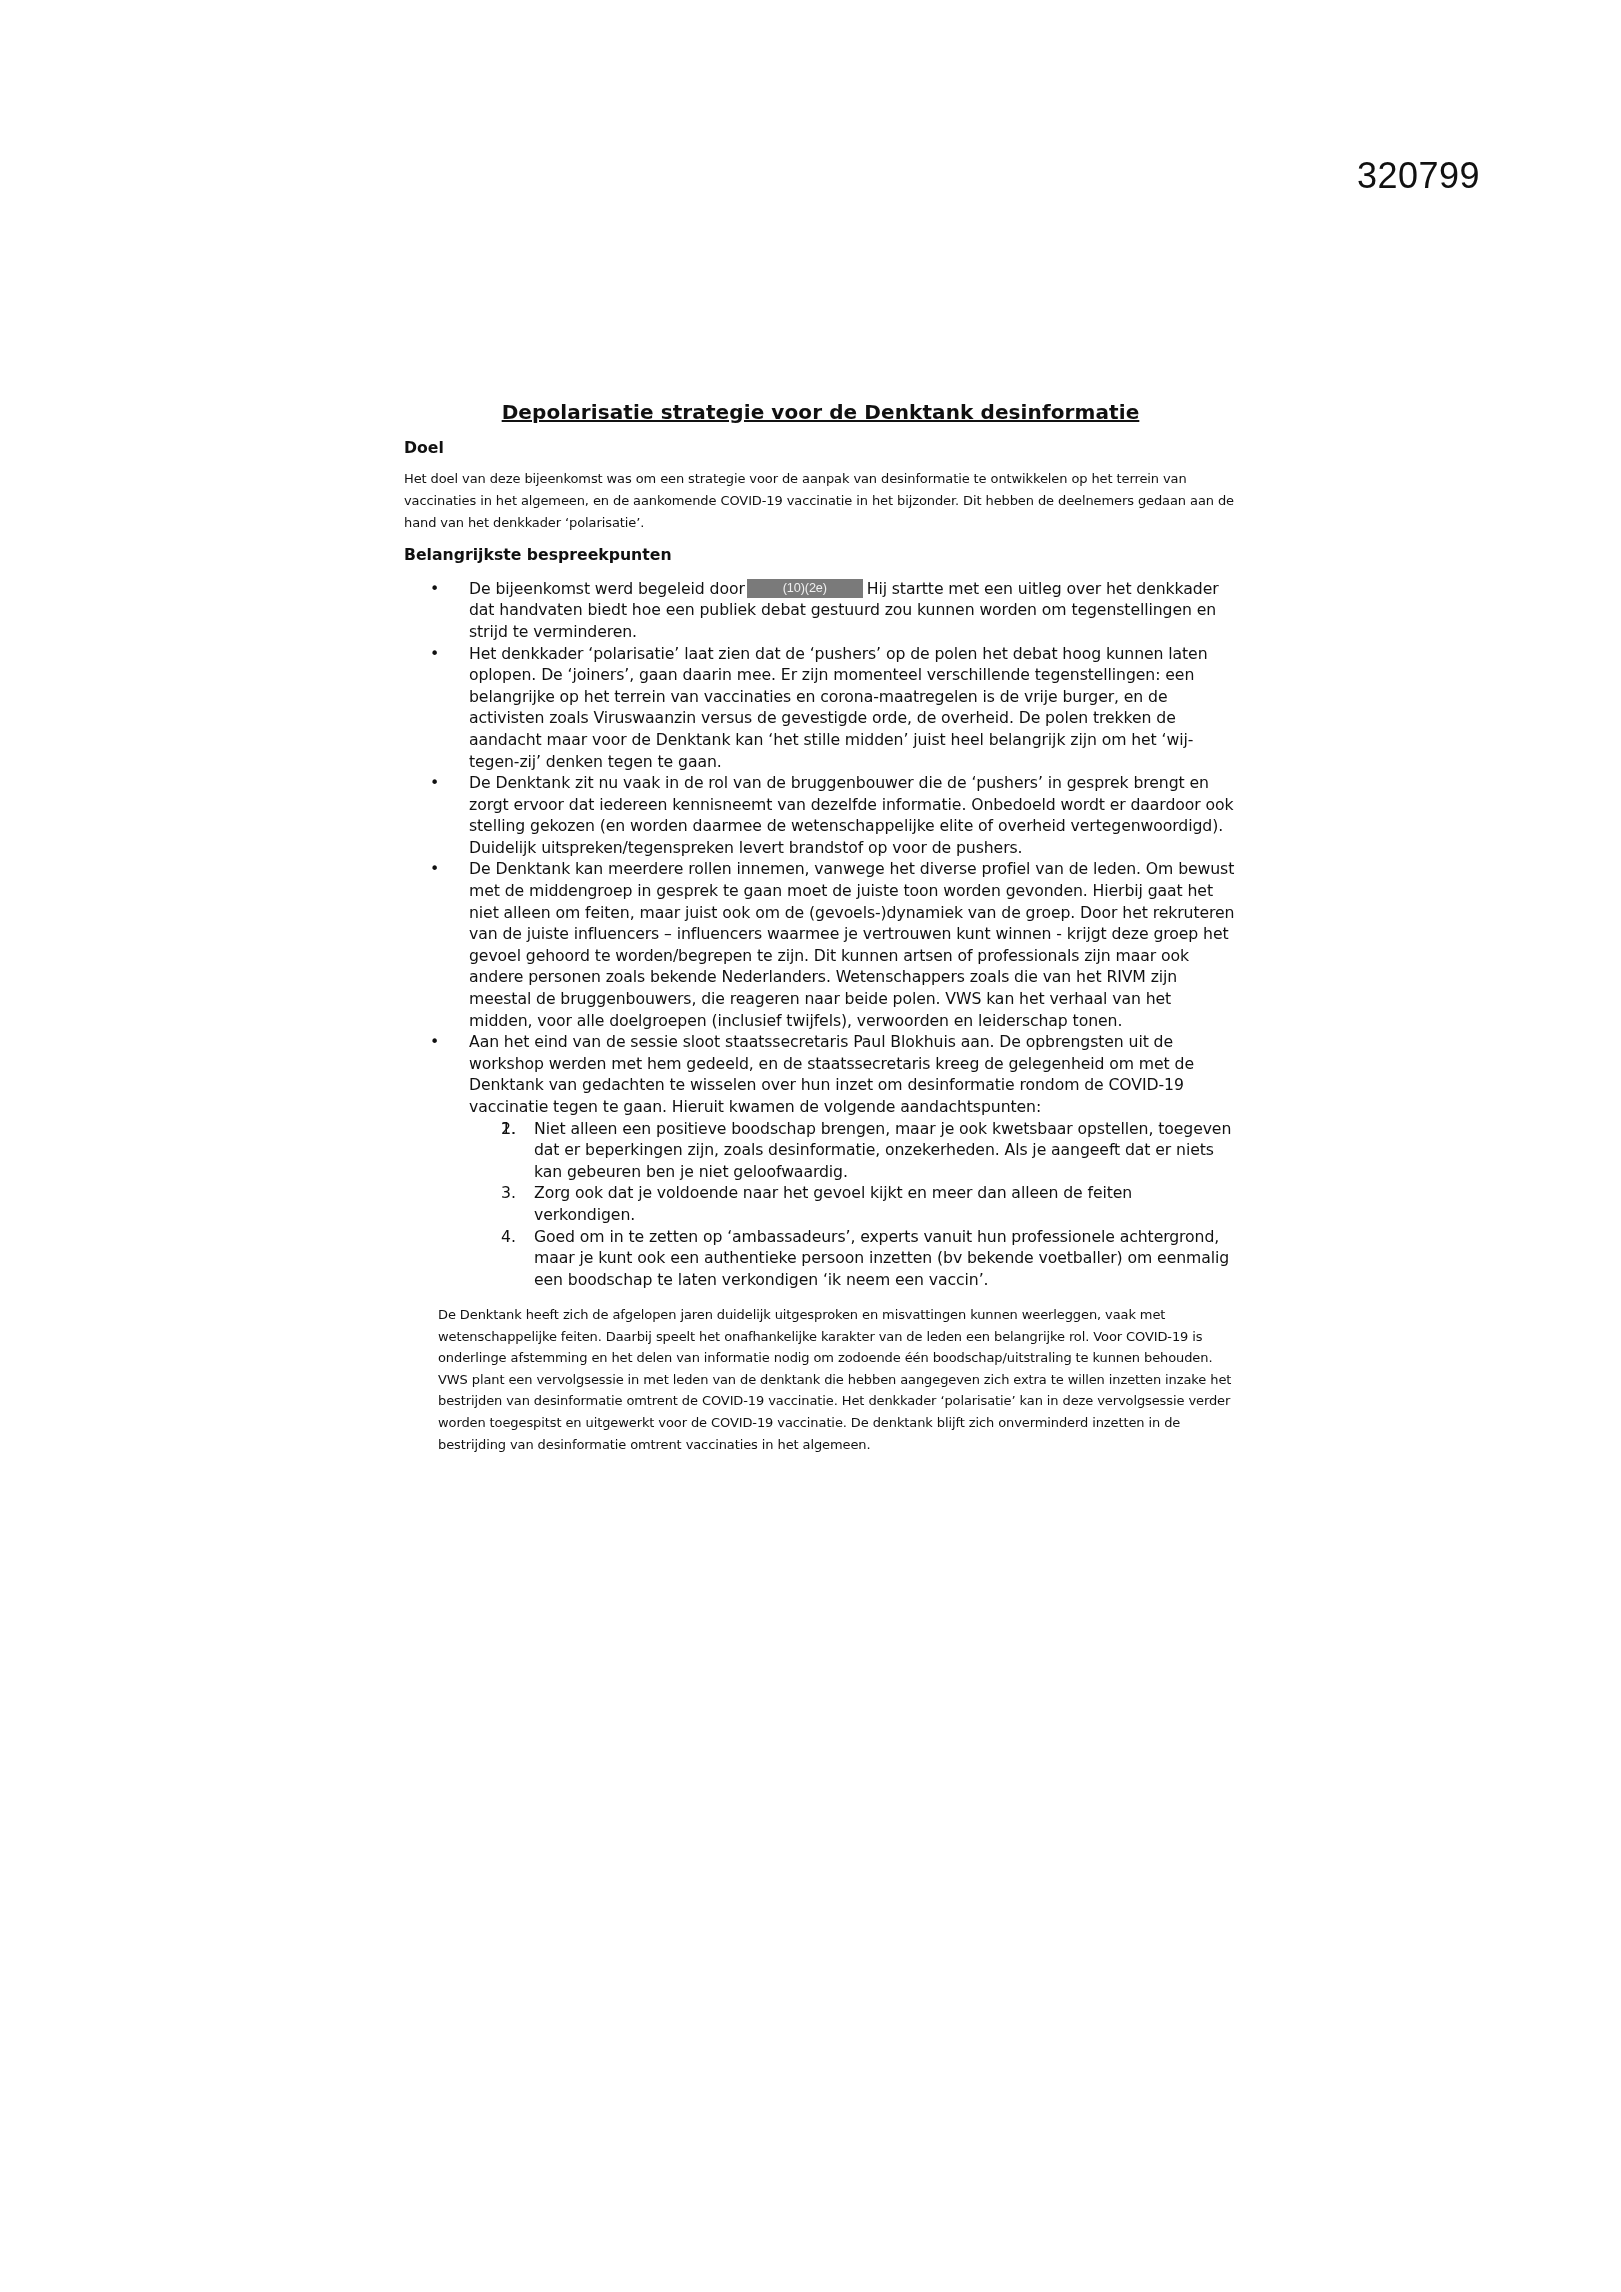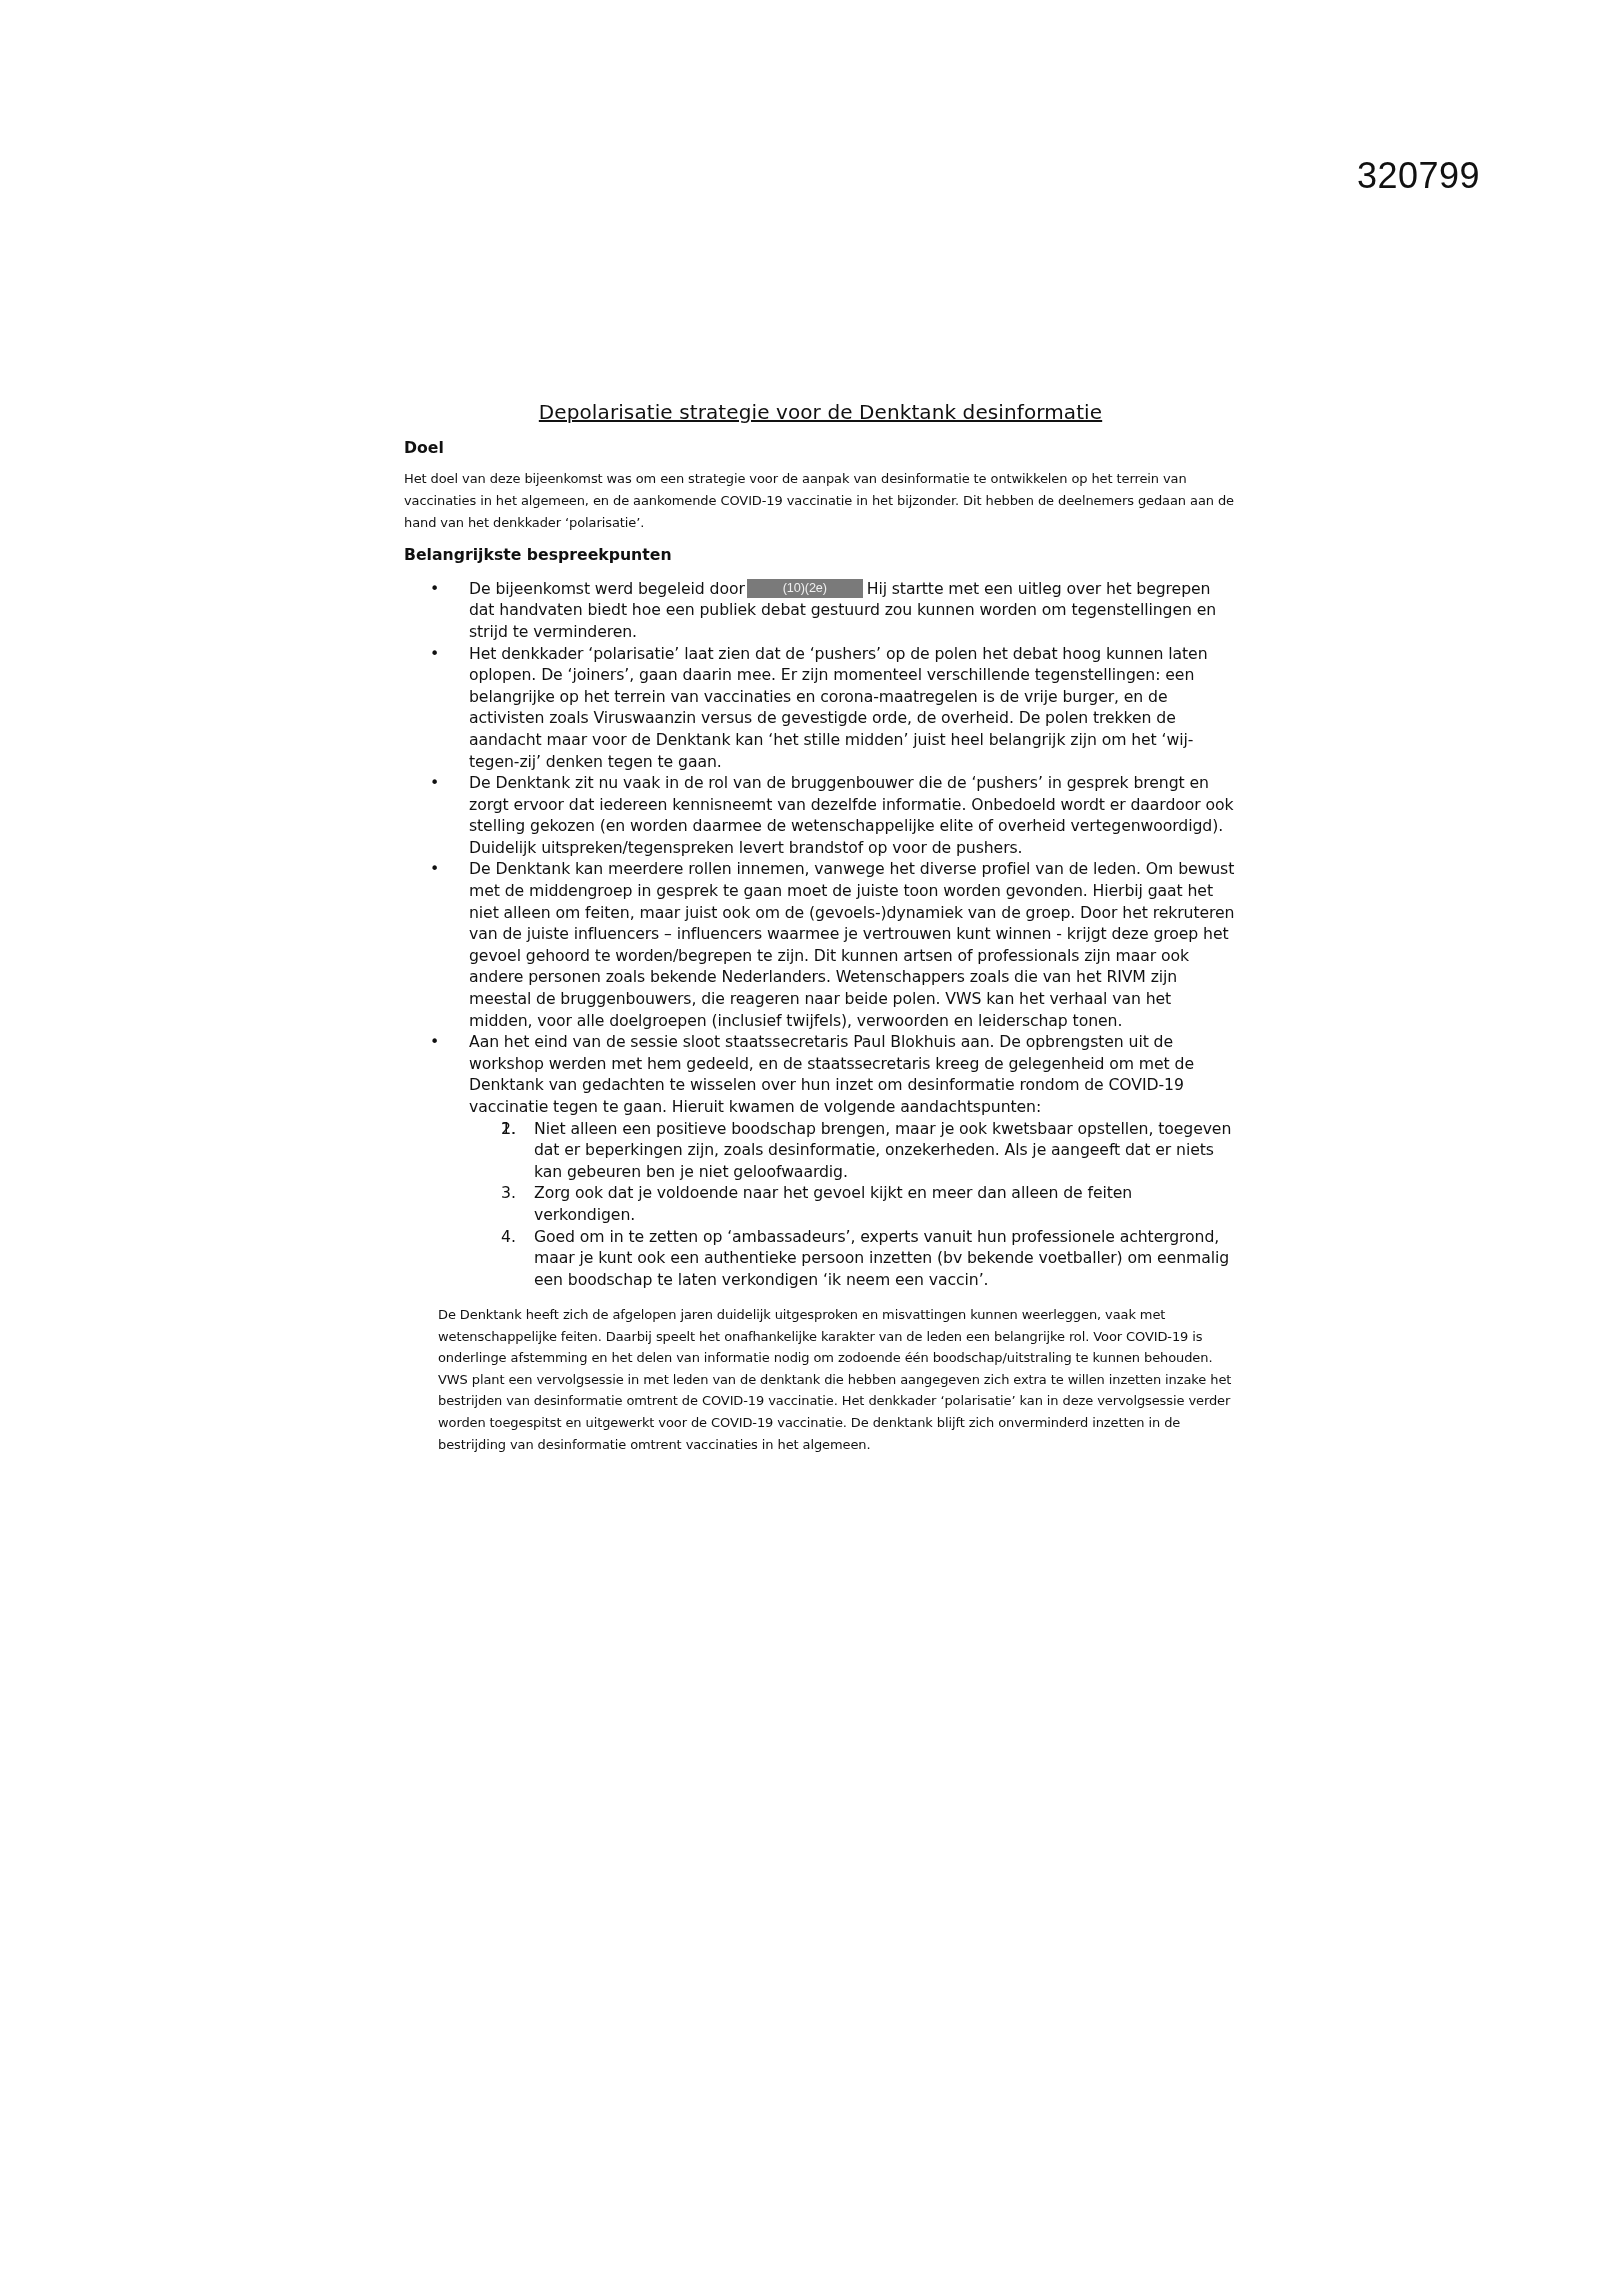--- a/index.html
+++ b/index.html
@@ -1,21 +1,21 @@
 <!DOCTYPE html>
 <html><head>
 <meta charset="utf-8">
 <style>
   html, body { margin: 0; padding: 0; background: #ffffff; }
   body { width: 1621px; height: 2293px; position: relative; overflow: hidden;
          font-family: "DejaVu Sans", sans-serif; color: #111; }
   .docnum { position: absolute; left: 1357px; top: 155px; font-family: "Liberation Sans", sans-serif;
             font-size: 36px; color: #111; letter-spacing: 0.5px; }
   .page { position: absolute; left: 404px; top: 400px; width: 833px; }
-  .title { text-align: center; font-weight: normal; font-size: 20px; text-decoration: underline;
+  .title { text-align: center; font-weight: bold; font-size: 20px; text-decoration: underline;
            margin: 0 0 13.7px 0; letter-spacing: 0.1px; }
   .h { font-weight: bold; font-size: 15.7px; margin: 0 0 11.8px 0; }
   .p { font-size: 13px; line-height: 21.6px; margin: 0 0 11.8px 0; letter-spacing: -0.1px; }
   .bullets { list-style: none; margin: 0 0 0 0; padding: 0 0 0 65px; }
   .bullets > li { position: relative; font-size: 15.7px; line-height: 21.6px; letter-spacing: -0.1px; }
   .bullets > li .dot { position: absolute; left: -39px; top: 0; }
   .numlist { list-style: none; margin: 0; padding: 0 0 0 65px; }
   .numlist li { position: relative; font-size: 15.7px; line-height: 21.6px; letter-spacing: -0.1px; }
   .numlist li .num { position: absolute; left: -33px; top: 0; }
   .redact { display: inline-block; background: #7a7a7a; color: #f0f0f0; font-family: "Liberation Sans", sans-serif;
@@ -32,21 +32,21 @@
   <div class="title">Depolarisatie strategie voor de Denktank desinformatie</div>
 
   <div class="h">Doel</div>
   <div class="p">Het doel van deze bijeenkomst was om een strategie voor de aanpak van desinformatie te ontwikkelen op het terrein van vaccinaties in het algemeen, en de aankomende COVID-19 vaccinatie in het bijzonder. Dit hebben de deelnemers gedaan aan de hand van het denkkader ‘polarisatie’.</div>
 
   <div class="h" style="margin-bottom:13.7px;">Belangrijkste bespreekpunten</div>
 
   <ul class="bullets">
     <li>
       <span class="dot">•</span>
-      <span>De bijeenkomst werd begeleid door</span><span class="redact">(10)(2e)</span><span>Hij startte met een uitleg over het begrepen dat handvaten biedt hoe een publiek debat gestuurd zou kunnen worden om tegenstellingen en strijd te verminderen.</span>
+      <span>De bijeenkomst werd begeleid door</span><span class="redact">(10)(2e)</span><span>Hij startte met een uitleg over het denkkader dat handvaten biedt hoe een publiek debat gestuurd zou kunnen worden om tegenstellingen en strijd te verminderen.</span>
     </li>
     <li>
       <span class="dot">•</span>
       <span>Het denkkader ‘polarisatie’ laat zien dat de ‘pushers’ op de polen het debat hoog kunnen laten oplopen. De ‘joiners’, gaan daarin mee. Er zijn momenteel verschillende tegenstellingen: een belangrijke op het terrein van vaccinaties en corona-maatregelen is de vrije burger, en de activisten zoals Viruswaanzin versus de gevestigde orde, de overheid. De polen trekken de aandacht maar voor de Denktank kan ‘het stille midden’ juist heel belangrijk zijn om het ‘wij-tegen-zij’ denken tegen te gaan.</span>
     </li>
     <li>
       <span class="dot">•</span>
       <span>De Denktank zit nu vaak in de rol van de bruggenbouwer die de ‘pushers’ in gesprek brengt en zorgt ervoor dat iedereen kennisneemt van dezelfde informatie. Onbedoeld wordt er daardoor ook stelling gekozen (en worden daarmee de wetenschappelijke elite of overheid vertegenwoordigd). Duidelijk uitspreken/tegenspreken levert brandstof op voor de pushers.</span>
     </li>
     <li>

